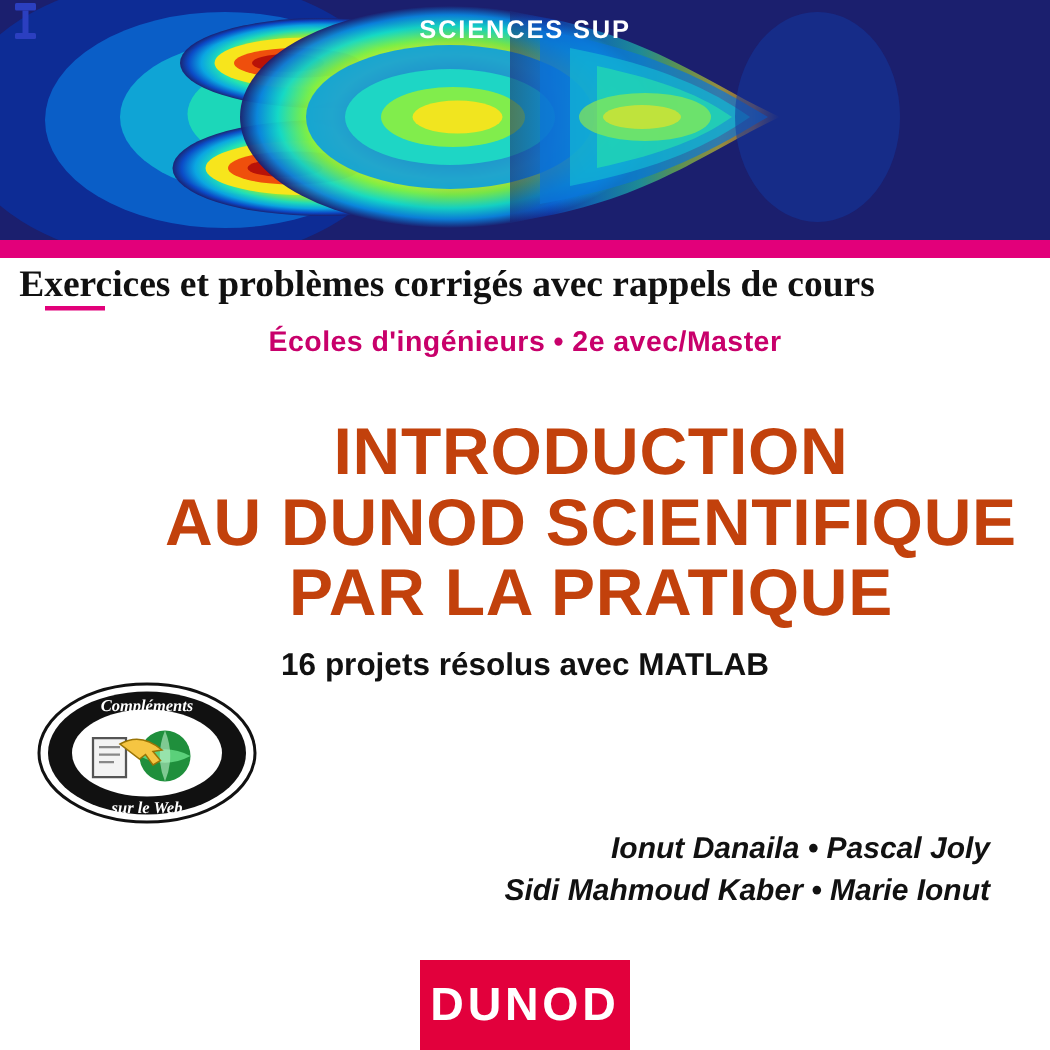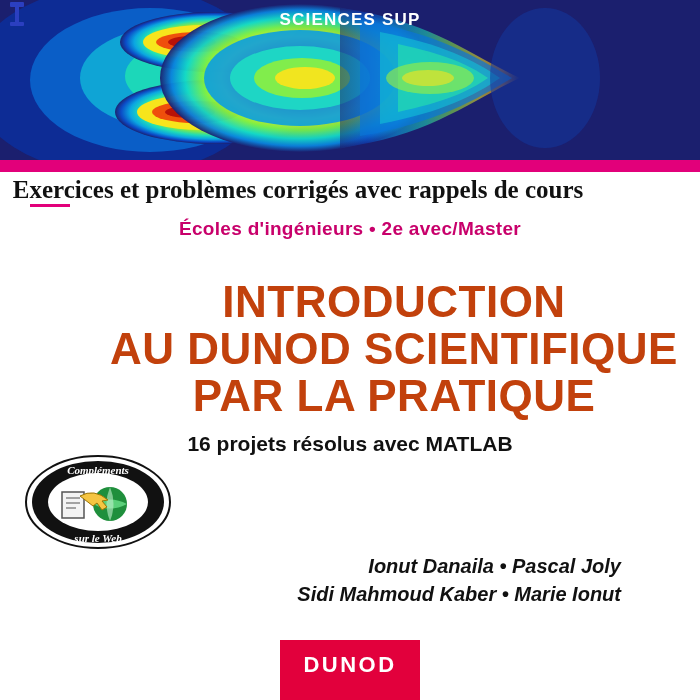--- a/index.html
+++ b/index.html
@@ -120,21 +120,21 @@
     left: 22px; top: 452px;
     width: 152px; height: 100px;
   }
 
   
   .authors {
     position: absolute;
     left: 0; top: 552px;
     width: 700px;
     text-align: right;
-    padding-right: 79px;
+    padding-right: 40px;
     box-sizing: border-box;
     color: #111111;
   }
   .author-line {
     font-size: 20px;
     font-weight: bold;
     line-height: 28px;
     font-style: italic;
   }
 
@@ -144,21 +144,21 @@
     left: 280px; top: 640px;
     width: 140px; height: 60px;
     background: #e2003c;
   }
   .publisher-name {
     position: absolute;
     left: 280px; top: 652px;
     width: 140px;
     text-align: center;
     color: #ffffff;
-    font-size: 22px;
+    font-size: 31px;
     font-weight: bold;
     letter-spacing: 2.5px;
   }
   .bottom-white {
     position: absolute;
     left: 0; top: 612px;
     width: 700px; height: 88px;
     background: #ffffff;
     z-index: -1;
   }

